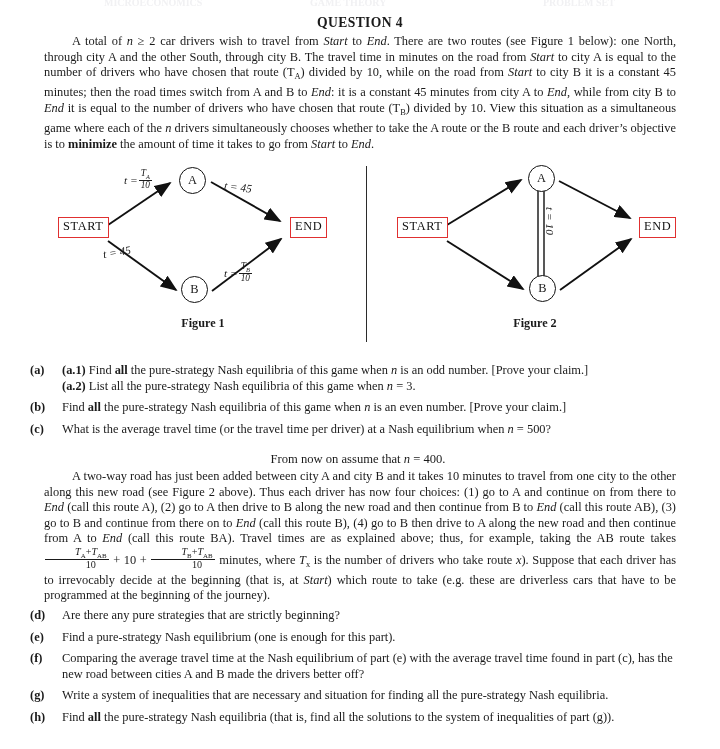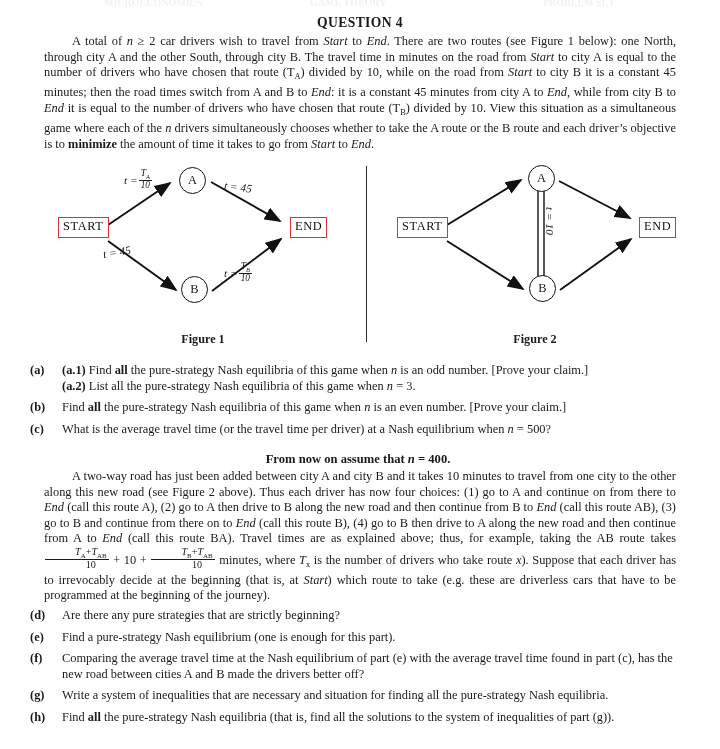--- a/index.html
+++ b/index.html
@@ -98,21 +98,21 @@
   .fig {
     position: absolute;
     top: 0;
     height: 185px;
   }
   #figure1 { left: 48px;  width: 310px; }
   #figure2 { left: 375px; width: 320px; }
 
   .fig-caption {
     position: absolute;
-    bottom: 0px;
+    bottom: 16px;
     width: 100%;
     text-align: center;
     font-weight: bold;
     font-size: 12.2px;
   }
 
   .node-box {
     position: absolute;
     border: 1.6px solid #e03030;
     background: #fff;
@@ -178,21 +178,21 @@
     font-weight: bold;
   }
 
   #qlist-1 { top: 363px; }
   #assume-line {
     position: absolute;
     top: 451px;
     left: 0;
     width: 716px;
     text-align: center;
-    font-weight: bold;
+    font-weight: normal;
     font-size: 12.6px;
   }
   #para-second { top: 469px; }
   #qlist-2 { top: 608px; }
 </style>
 </head>
 <body>
 
 <div class="page">
 

